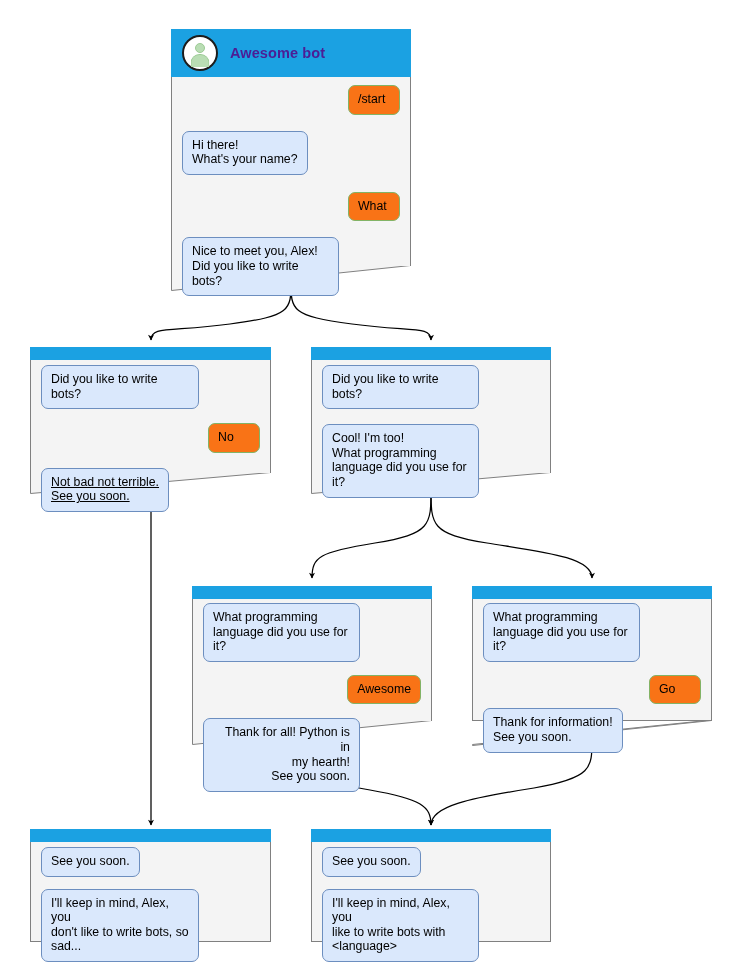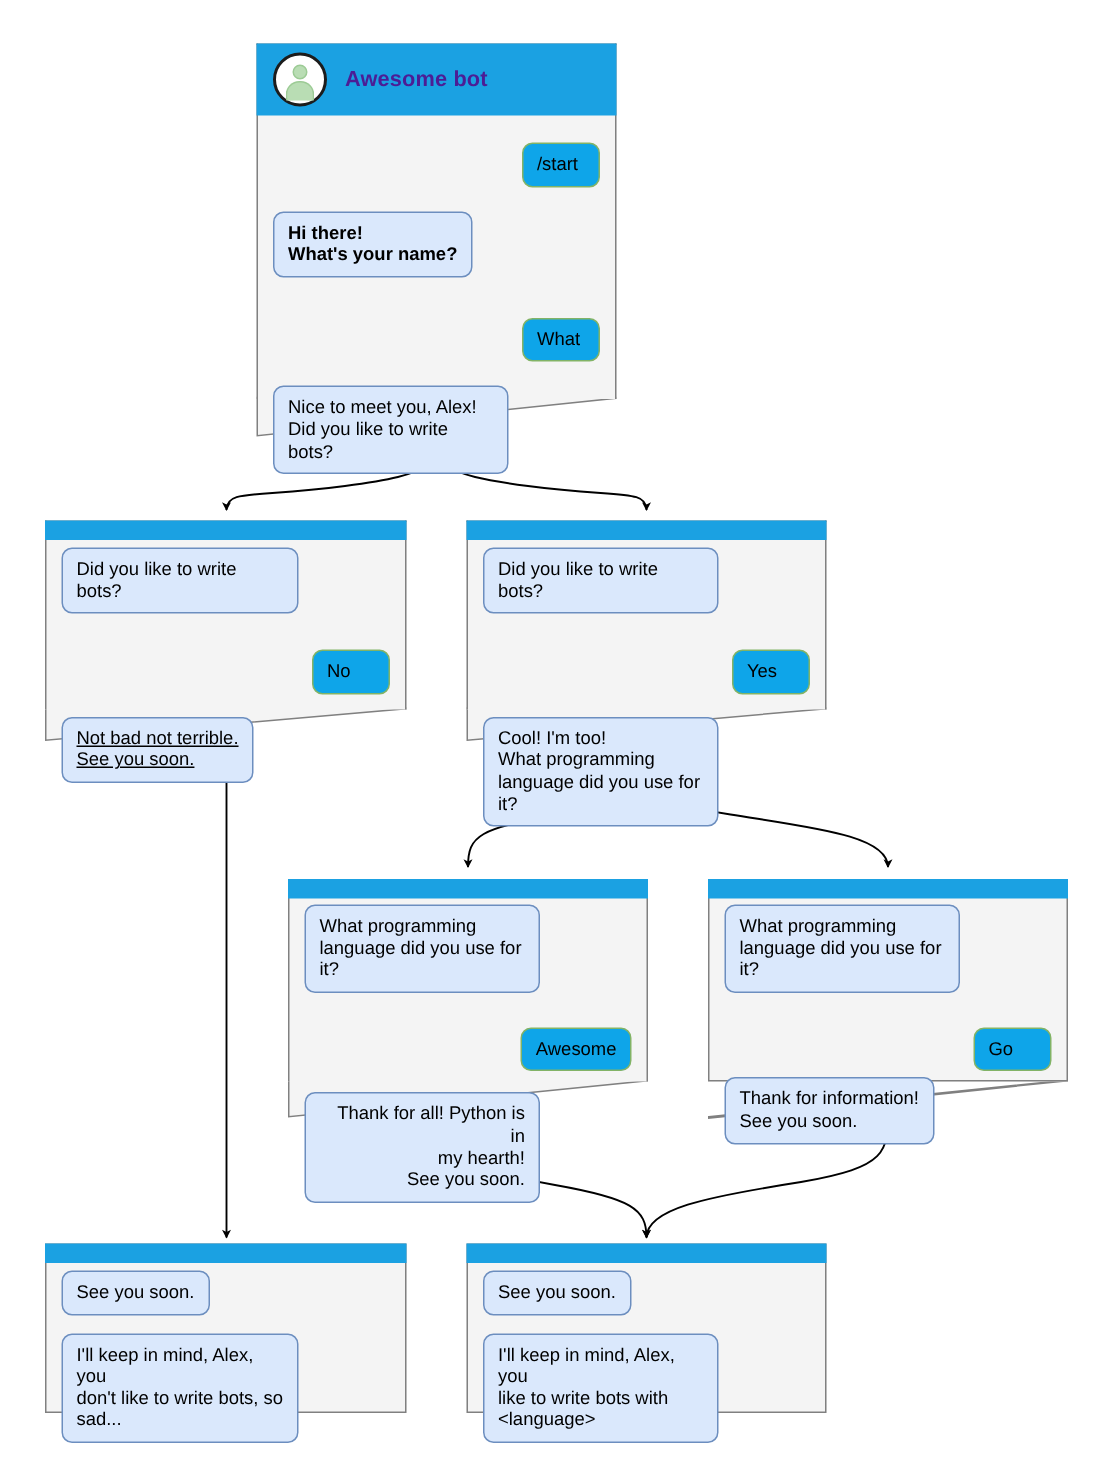--- a/index.html
+++ b/index.html
@@ -66,21 +66,21 @@
   .bubble{
     font-size:12.3px;line-height:14.6px;
     padding:6px 9px 7px 9px;
     border-radius:7px;
     box-sizing:border-box;
     white-space:pre-line;
     color:#000000;
     max-width:72%;
   }
   .bubble.bot{background:#dae8fc;border:1px solid #6c8ebf;}
-  .bubble.user{background:#0ea5e9;border:1px solid #82b366;text-align:left;min-width:52px;margin-top:10px;}
+  .bubble.user{background:#f97316;border:1px solid #82b366;text-align:left;min-width:52px;}
 </style>
 </head>
 <body>
 
 <svg id="edges" viewBox="0 0 743 971">
   <defs>
     <marker id="arr" markerWidth="10" markerHeight="10" refX="5.6" refY="3.2" orient="auto" markerUnits="userSpaceOnUse">
       <path d="M0.4,0.2 L6.2,3.2 L0.4,6.2 L1.9,3.2 Z" fill="#000000"></path>
     </marker>
   </defs>
@@ -111,21 +111,21 @@
     <div class="avatar">
       <div class="head"></div>
         <div class="body"></div>
     </div>
     <div class="node-title">Awesome bot</div>
   </div>
   <div class="chat" style="top:56px;">
     <div class="row right">
       <div class="bubble user">/start</div>
     </div>
-    <div class="row left" style="margin-top:16px;font-weight:bold;">
+    <div class="row left" style="margin-top:16px;">
       <div class="bubble bot">Hi there!
 What's your name?</div>
     </div>
     <div class="row right" style="margin-top:17px;">
       <div class="bubble user">What</div>
     </div>
     <div class="row left" style="margin-top:16px;">
       <div class="bubble bot">Nice to meet you, Alex!
 Did you like to write bots?</div>
     </div>
@@ -154,23 +154,20 @@
 
 <div class="node tilt" style="left:311px;top:347px;width:240px;height:126px;">
   <svg class="tilt-bottom" style="top:125px;height:28px;" width="240" height="28" viewBox="0 0 240 28">
     <path d="M0.5,0 L239.5,0 L239.5,0.5 L0.5,21.5 Z" fill="#f4f4f4" stroke="#808080" stroke-width="1"></path>
   </svg>
   <div class="node-skin"></div>
   <div class="node-header thin"></div>
   <div class="chat" style="top:18px;">
     <div class="row left">
       <div class="bubble bot">Did you like to write bots?</div>
-    </div>
-    <div class="row right" style="margin-top:14px;">
-      <div class="bubble user">Yes</div>
     </div>
     <div class="row left" style="margin-top:15px;">
       <div class="bubble bot">Cool! I'm too!
 What programming
 language did you use for it?</div>
     </div>
   </div>
 </div>
 
 <div class="node tilt" style="left:192px;top:586px;width:240px;height:135px;">

